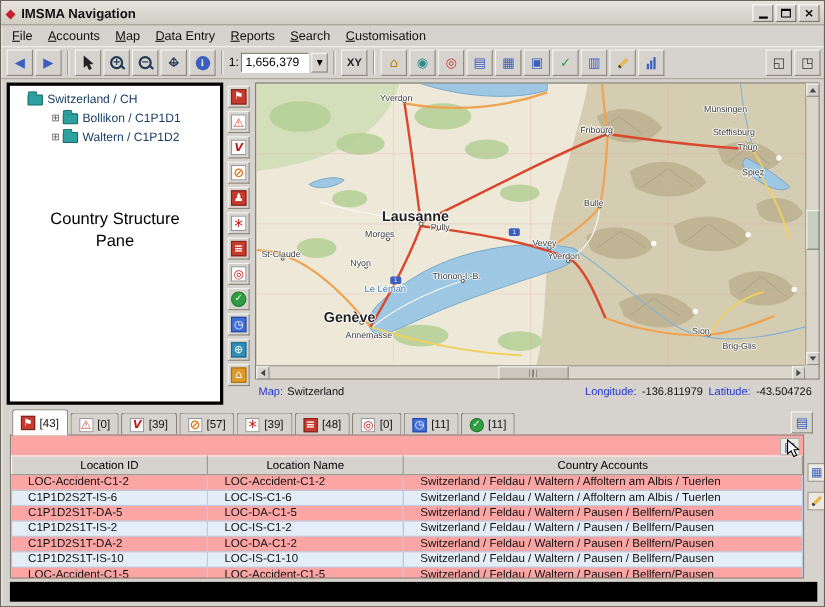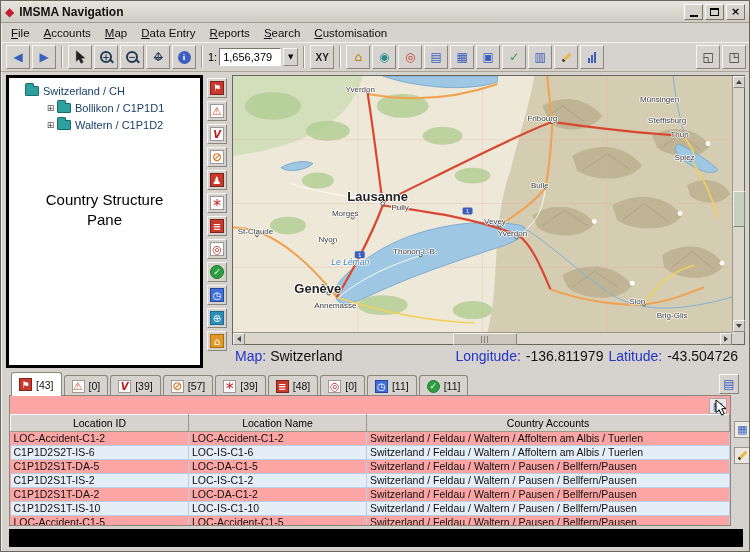--- a/index.html
+++ b/index.html
@@ -85,40 +85,40 @@
   .vbtn { width:20px; height:20px; background:#d6d3ce; border:1px solid; border-color:#f6f5f1 #8a867c #8a867c #f6f5f1;
           display:flex; align-items:center; justify-content:center; }
 
   
   .mappanel { position:absolute; left:231px; top:74px; width:513px; height:270px; border:1px solid #6a665c; background:#ece7d7; }
   .mapview { position:absolute; left:0; top:0; right:12px; bottom:12px; overflow:hidden; }
   .mapview svg { display:block; width:100%; height:100%; }
   .mlbl { position:absolute; transform:translate(-50%,-50%); font-size:8px; color:#3a3a3a; white-space:nowrap; pointer-events:none;
           text-shadow:1px 0 0 #fff,-1px 0 0 #fff,0 1px 0 #fff,0 -1px 0 #fff; }
   .mlbl.big { font-weight:bold; font-size:13px; color:#222; }
-  .mlbl.water { font-style:italic; color:#3a7ab8; font-size:8.5px; }
+  .mlbl.water { color:#3a7ab8; font-size:8.5px; }
   .vscroll { position:absolute; right:0; top:0; bottom:12px; width:12px; background:#dad6cc; border-left:1px solid #9a968c; }
   .hscroll { position:absolute; left:0; right:12px; bottom:0; height:12px; background:#dad6cc; border-top:1px solid #9a968c; }
   .sbcorner { position:absolute; right:0; bottom:0; width:12px; height:12px; background:#d6d3ce; }
   .sbtn { position:absolute; width:12px; height:12px; background:#d6d3ce; border:1px solid; border-color:#f6f5f1 #8a867c #8a867c #f6f5f1;
           display:flex; align-items:center; justify-content:center; }
   .arr-up{width:0;height:0;border-left:3px solid transparent;border-right:3px solid transparent;border-bottom:4px solid #444}
   .arr-dn{width:0;height:0;border-left:3px solid transparent;border-right:3px solid transparent;border-top:4px solid #444}
   .arr-lf{width:0;height:0;border-top:3px solid transparent;border-bottom:3px solid transparent;border-right:4px solid #444}
   .arr-rt{width:0;height:0;border-top:3px solid transparent;border-bottom:3px solid transparent;border-left:4px solid #444}
   .vthumb { position:absolute; left:0; width:12px; top:45%; height:36px; background:#c6cfc0;
             border:1px solid; border-color:#f0f4ec #7a8474 #7a8474 #f0f4ec; }
   .hthumb { position:absolute; top:0; height:12px; left:44%; width:64px; background:#cbc7bd;
             border:1px solid; border-color:#f6f5f1 #8a867c #8a867c #f6f5f1;
             background-image:repeating-linear-gradient(90deg,#8a867c 0 1px,transparent 1px 3px);
             background-size:7px 7px; background-position:center; background-repeat:no-repeat; }
 
   
   .mapstatus { position:absolute; left:231px; top:347px; width:513px; height:16px; display:flex; align-items:center;
-               font-size:14px; color:#111; padding:0 3px;justify-content:center; }
+               font-size:10px; color:#111; padding:0 3px;justify-content:center; }
   .blue { color:#2233cc; }
   .mapstatus .sep-gap { width:4px; }
   .coords { margin-left:auto; display:flex; gap:5px; padding-right:4px; }
 
   
   .tabrow { position:absolute; left:10px; top:371px; height:24px; display:flex; align-items:flex-end; gap:2px; }
   .tab { height:21px; display:flex; align-items:center; gap:4px; padding:0 7px; background:#d6d3ce;
          border:1px solid #8a867c; border-bottom:none; border-radius:3px 3px 0 0; font-size:10.5px; color:#111; }
   .tab .ic { width:13px; height:13px; }
   .tab.selected { background:#fff; height:24px; position:relative; z-index:3; }
@@ -129,21 +129,21 @@
   
   .tablepanel { position:absolute; left:8px; top:394px; width:722px; height:131px; background:#fca5a5;
                 border:1px solid #8a867c; overflow:hidden; z-index:2; }
   .tstrip { height:18px; position:relative; }
   .stripbtn { position:absolute; right:3px; top:2px; width:18px; height:16px; background:#ece9e2;
               border:1px solid #aaa; display:flex; align-items:center; justify-content:center; }
   .ic2 { font:11px "DejaVu Sans",sans-serif; }
   table { border-collapse:collapse; width:100%; table-layout:fixed; }
   th { background:#d6d3ce; font-weight:normal; font-size:10.5px; height:17px;
        border:1px solid; border-color:#fff #9a968c #9a968c #fff; }
-  td { font-size:10.5px; height:13px; line-height:13px; padding:0 3px; white-space:nowrap; overflow:hidden;
+  td { font-size:10.5px; height:13px; line-height:13px; padding:0 15px; white-space:nowrap; overflow:hidden;
        border-right:1px solid #bccfe2; border-bottom:1px solid #bccfe2; color:#111; }
   tbody tr:nth-child(even) { background:#e4eef8; }
 
   .sideicons { position:absolute; left:733px; top:420px; display:flex; flex-direction:column; gap:9px; }
   .sidebtn { width:17px; height:17px; background:#ece9e2; border:1px solid #9a968c;
              display:flex; align-items:center; justify-content:center; }
 
   .cursor { position:absolute; left:714px; top:398px; z-index:10; pointer-events:none; }
 
   .blackbar { position:absolute; left:8px; top:528px; width:734px; height:18px; background:#000; }

